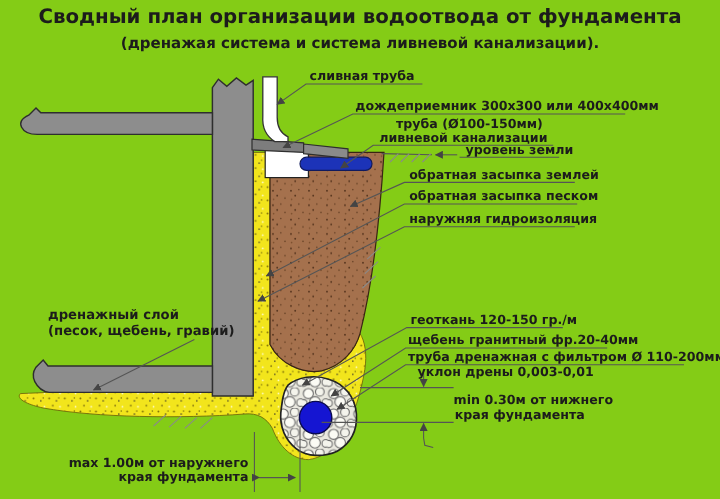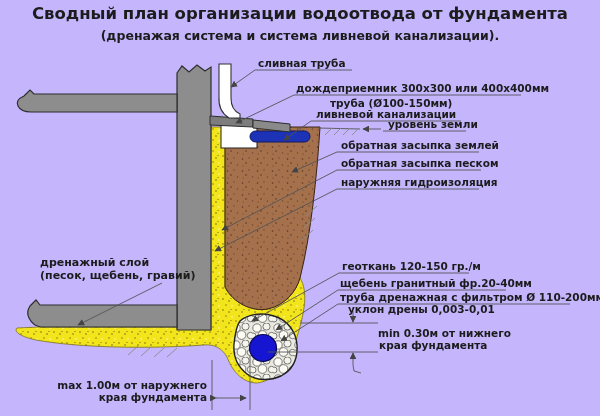--- a/index.html
+++ b/index.html
@@ -1,16 +1,16 @@
 <!DOCTYPE html>
 <html><head>
 <meta charset="utf-8">
 <style>
   html,body{margin:0;padding:0;background:#fff;}
-  .page{position:relative;width:600px;height:416px;background:#c4b5fd;overflow:hidden;
+  .page{position:relative;width:600px;height:416px;background:#84cc16;overflow:hidden;
         font-family:"DejaVu Sans","Liberation Sans",sans-serif;}
   svg{display:block;}
   text{fill:#1c1c1c;font-family:"DejaVu Sans","Liberation Sans",sans-serif;}
   .ttl{font-size:16.5px;font-weight:bold;}
   .sub{font-size:12.5px;font-weight:bold;}
   .lbl{font-size:10.5px;font-weight:bold;}
   .lbl2{font-size:11px;font-weight:bold;}
 </style>
 </head>
 <body>

